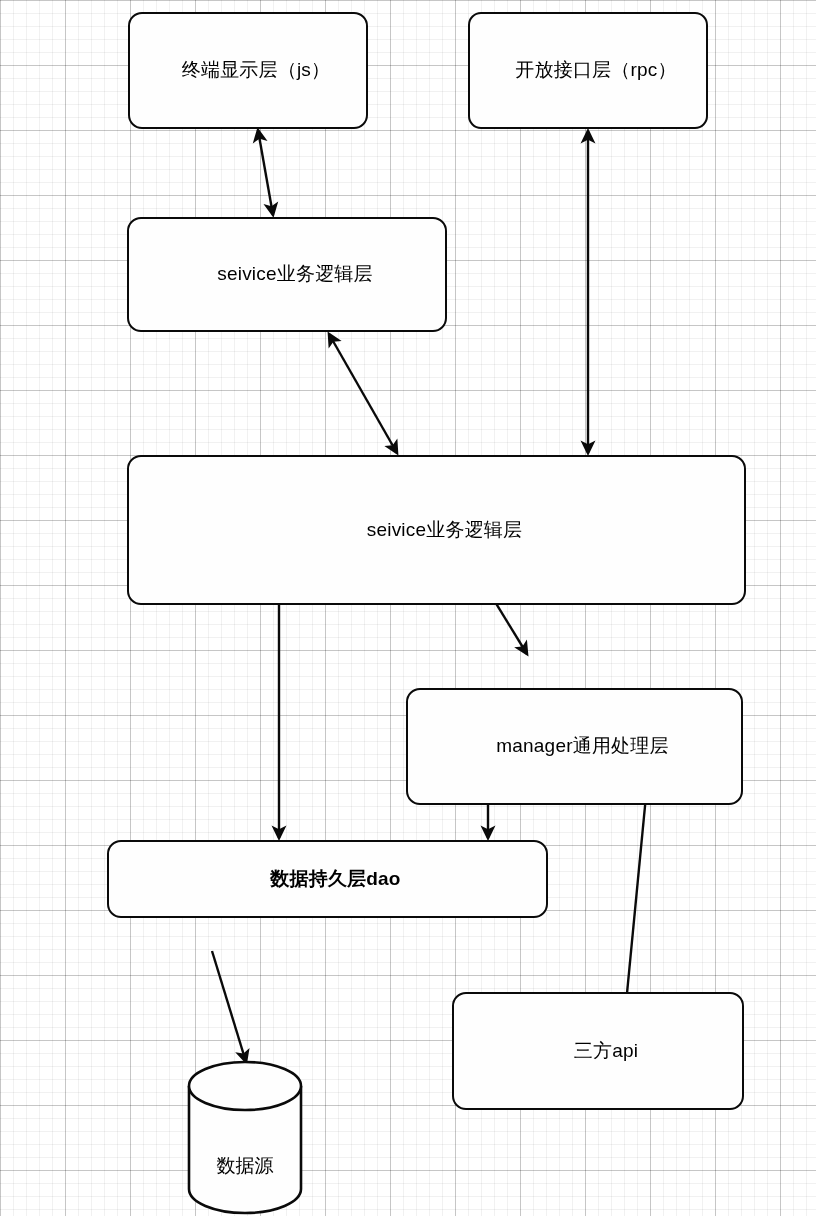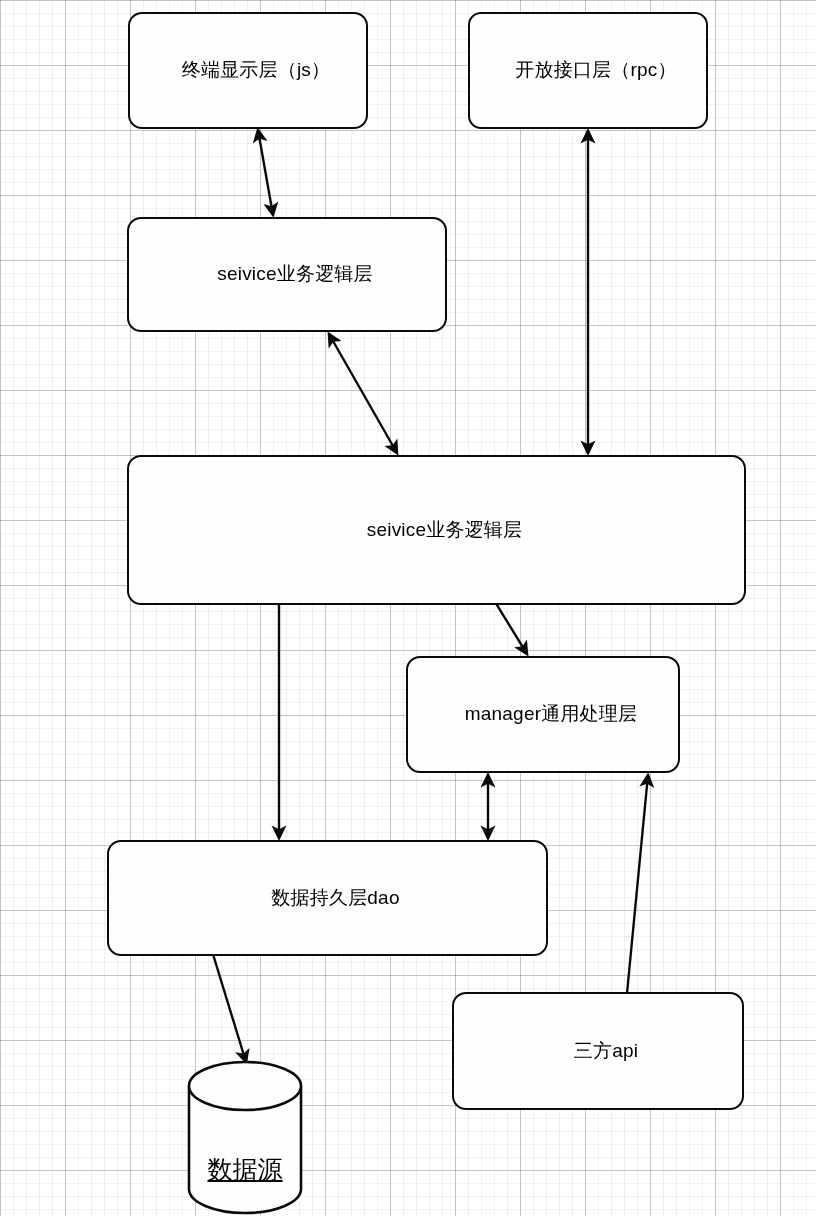--- a/index.html
+++ b/index.html
@@ -63,24 +63,23 @@
     z-index: 3;
   }
   .cylinder svg {
     display: block;
   }
   .cyl-label {
     position: absolute;
     left: 0;
     width: 100%;
     text-align: center;
-    font-size: 25px;
+    font-size: 19px;
     color: #000;
     z-index: 4;
-    text-decoration: underline;
   }
 </style>
 </head>
 <body>
 
 <div id="canvas">
 
   <svg id="edges" viewBox="0 0 816 1216" width="816" height="1216">
     <defs>
       <marker id="arrow-end" viewBox="0 0 12 12" refX="9.2" refY="6" markerWidth="7.2" markerHeight="7.2" orient="auto-start-reverse">
@@ -111,25 +110,25 @@
   </div>
 
   <div class="node" style="left: 127px; top: 217px; width: 320px; height: 115px;">
     <span class="node-label">seivice业务逻辑层</span>
   </div>
 
   <div class="node" style="left: 127px; top: 455px; width: 619px; height: 150px;">
     <span class="node-label">seivice业务逻辑层</span>
   </div>
 
-  <div class="node" style="left: 406px; top: 656px; width: 274px; height: 117px;">
+  <div class="node" style="left: 406px; top: 688px; width: 337px; height: 117px;">
     <span class="node-label">manager通用处理层</span>
   </div>
 
-  <div class="node" style="left: 107px; top: 840px; width: 441px; height: 116px;">
+  <div class="node" style="left: 107px; top: 840px; width: 441px; height: 78px; font-weight: bold;">
     <span class="node-label">数据持久层dao</span>
   </div>
 
   <div class="node" style="left: 452px; top: 992px; width: 292px; height: 118px;">
     <span class="node-label">三方api</span>
   </div>
 
   <div class="cylinder" style="left: 185px; top: 1060px; width: 120px; height: 155px;">
     <svg width="120" height="155" viewBox="0 0 120 155">
       <path d="M 4 26 L 4 129 A 56 24 0 0 0 116 129 L 116 26" fill="#fefefe" stroke="#0a0a0a" stroke-width="2.6"></path>

